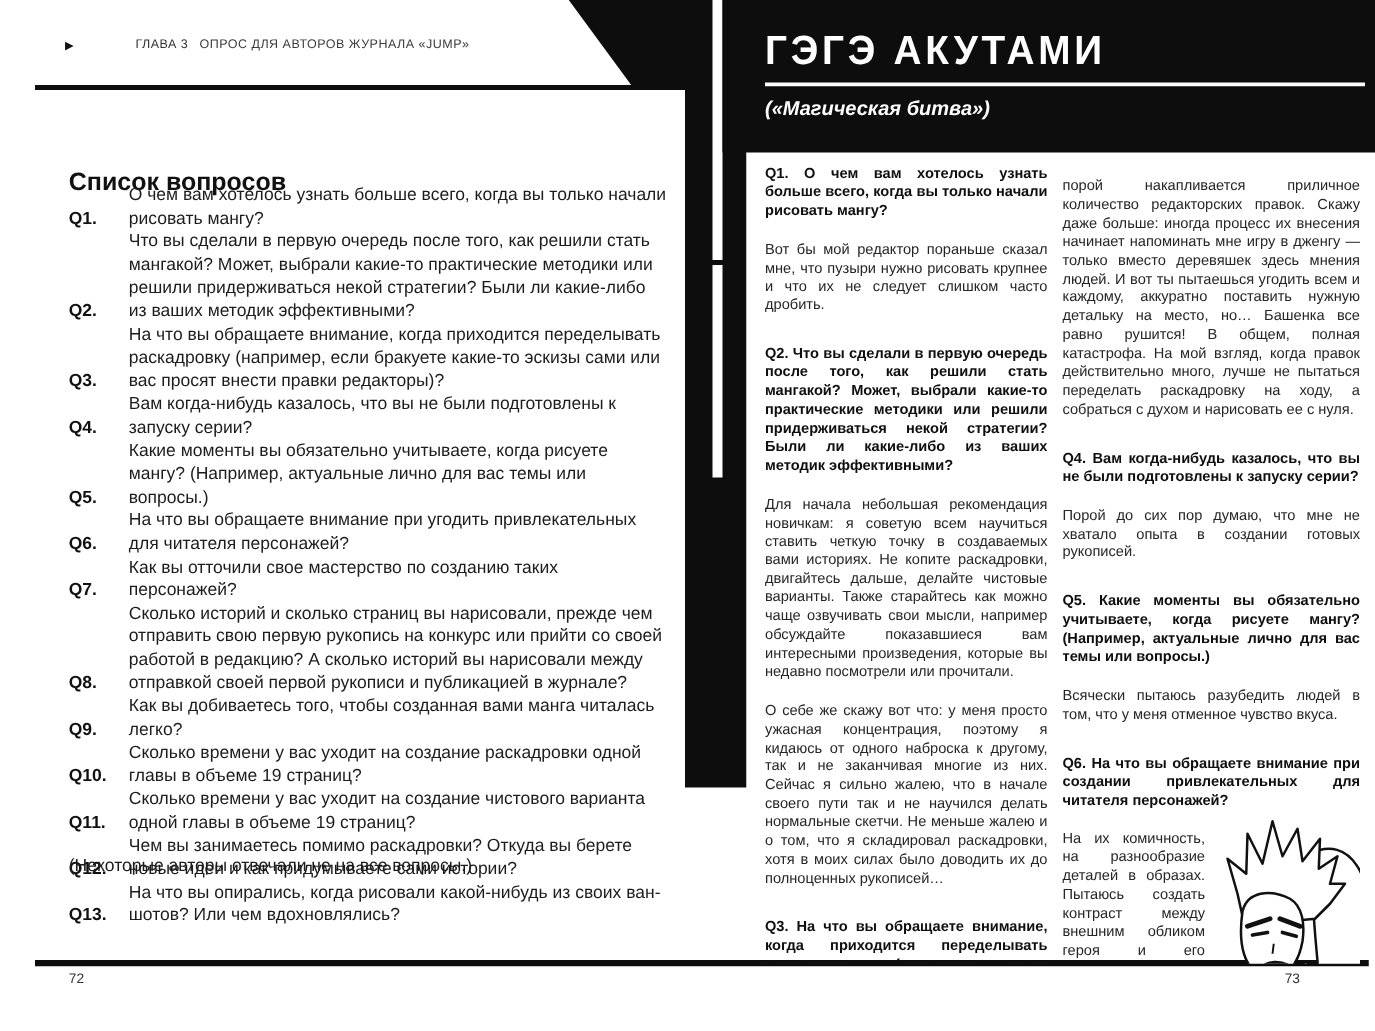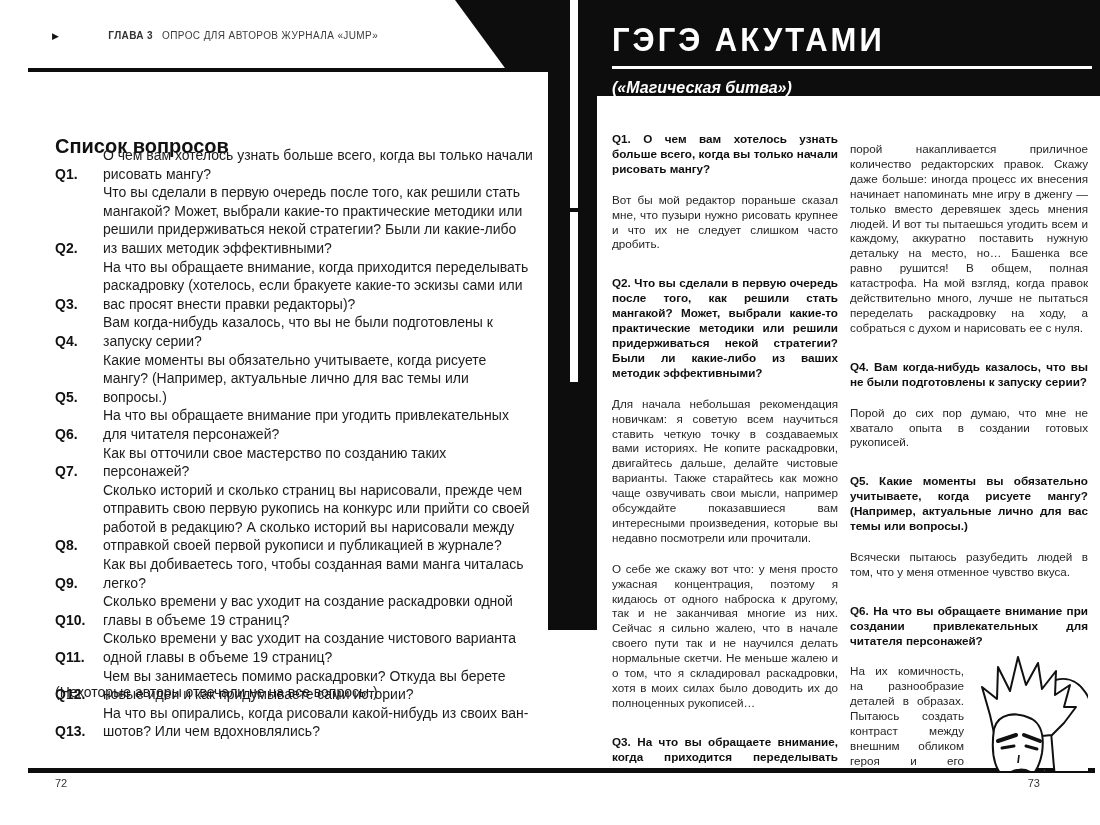--- a/index.html
+++ b/index.html
@@ -14,32 +14,32 @@
   .rule-left{position:absolute;left:28px;top:68px;width:525px;height:4px;background:#0d0d0d;}
   .gutter-bar{position:absolute;left:548px;top:0;width:49px;height:630px;background:#0d0d0d;}
   .gutter-slot{position:absolute;left:570px;width:8px;background:#ffffff;}
   .slot1{top:0;height:208px;}
   .slot2{top:212px;height:170px;}
   .bottom-rule{position:absolute;left:28px;top:768px;width:1067px;height:5px;background:#0d0d0d;}
   
   .left-header{position:absolute;left:52px;top:30px;width:420px;font-size:10px;
     letter-spacing:.4px;color:#3c3c3c;display:flex;align-items:center;gap:9px;}
   .left-header .marker{color:#111;font-size:9px;}
-  .left-header .chap{font-weight:700;color:#333;padding-left:40px;}
+  .left-header .chap{font-weight:400;color:#333;padding-left:40px;}
   .left-title{position:absolute;left:55px;top:108px;font-size:20px;font-weight:700;color:#111;margin-top:27px;}
   .qlist{position:absolute;left:55px;top:146px;width:478px;font-size:14px;line-height:18.6px;}
   .qrow{display:flex;align-items:flex-end;}
   .qrow .qnum{flex:0 0 48px;font-weight:700;color:#111;}
   .qrow .qtext{flex:1;color:#1c1c1c;}
   .qnote{position:absolute;left:55px;top:684px;font-size:14px;color:#1c1c1c;}
   .pageno{position:absolute;top:777px;font-size:11px;color:#333;}
   .pn-left{left:55px;}
   .pn-right{right:60px;}
   
-  .right-header{position:absolute;left:578px;top:0;width:522px;height:96px;background:#0d0d0d;}
+  .right-header{position:absolute;left:578px;top:0;width:522px;height:122px;background:#0d0d0d;}
   .author-name{position:absolute;left:34px;top:22px;color:#fff;font-size:31px;font-weight:800;
     letter-spacing:3px;transform:scaleY(1.05);transform-origin:left top;}
   .author-rule{position:absolute;left:34px;top:66px;right:8px;height:3px;background:#fff;}
   .work-title{position:absolute;left:34px;top:79px;color:#fff;font-size:16px;font-weight:700;font-style:italic;}
   
   .right-body{position:absolute;left:612px;top:126px;width:476px;height:645px;overflow:hidden;}
   .col{position:absolute;top:0;}
   .col1{left:0;width:226px;}
   .col2{left:238px;width:238px;}
   .col p{margin:16px 0 8px 0;font-size:11.7px;line-height:14.9px;text-align:justify;color:#262626;}
@@ -73,21 +73,21 @@
     <div class="qrow">
         <span class="qnum">Q1.</span>
         <span class="qtext">О чем вам хотелось узнать больше всего, когда вы только начали рисовать мангу?</span>
       </div>
     <div class="qrow">
         <span class="qnum">Q2.</span>
         <span class="qtext">Что вы сделали в первую очередь после того, как решили стать мангакой? Может, выбрали какие-то практические методики или решили придерживаться некой стратегии? Были ли какие-либо из ваших методик эффективными?</span>
       </div>
     <div class="qrow">
         <span class="qnum">Q3.</span>
-        <span class="qtext">На что вы обращаете внимание, когда приходится переделывать раскадровку (хотелось, если бракуете какие-то эскизы сами или вас просят внести правки редакторы)?</span>
+        <span class="qtext">На что вы обращаете внимание, когда приходится переделывать раскадровку (например, если бракуете какие-то эскизы сами или вас просят внести правки редакторы)?</span>
       </div>
     <div class="qrow">
         <span class="qnum">Q4.</span>
         <span class="qtext">Вам когда-нибудь казалось, что вы не были подготовлены к запуску серии?</span>
       </div>
     <div class="qrow">
         <span class="qnum">Q5.</span>
         <span class="qtext">Какие моменты вы обязательно учитываете, когда рисуете мангу? (Например, актуальные лично для вас темы или вопросы.)</span>
       </div>
     <div class="qrow">

